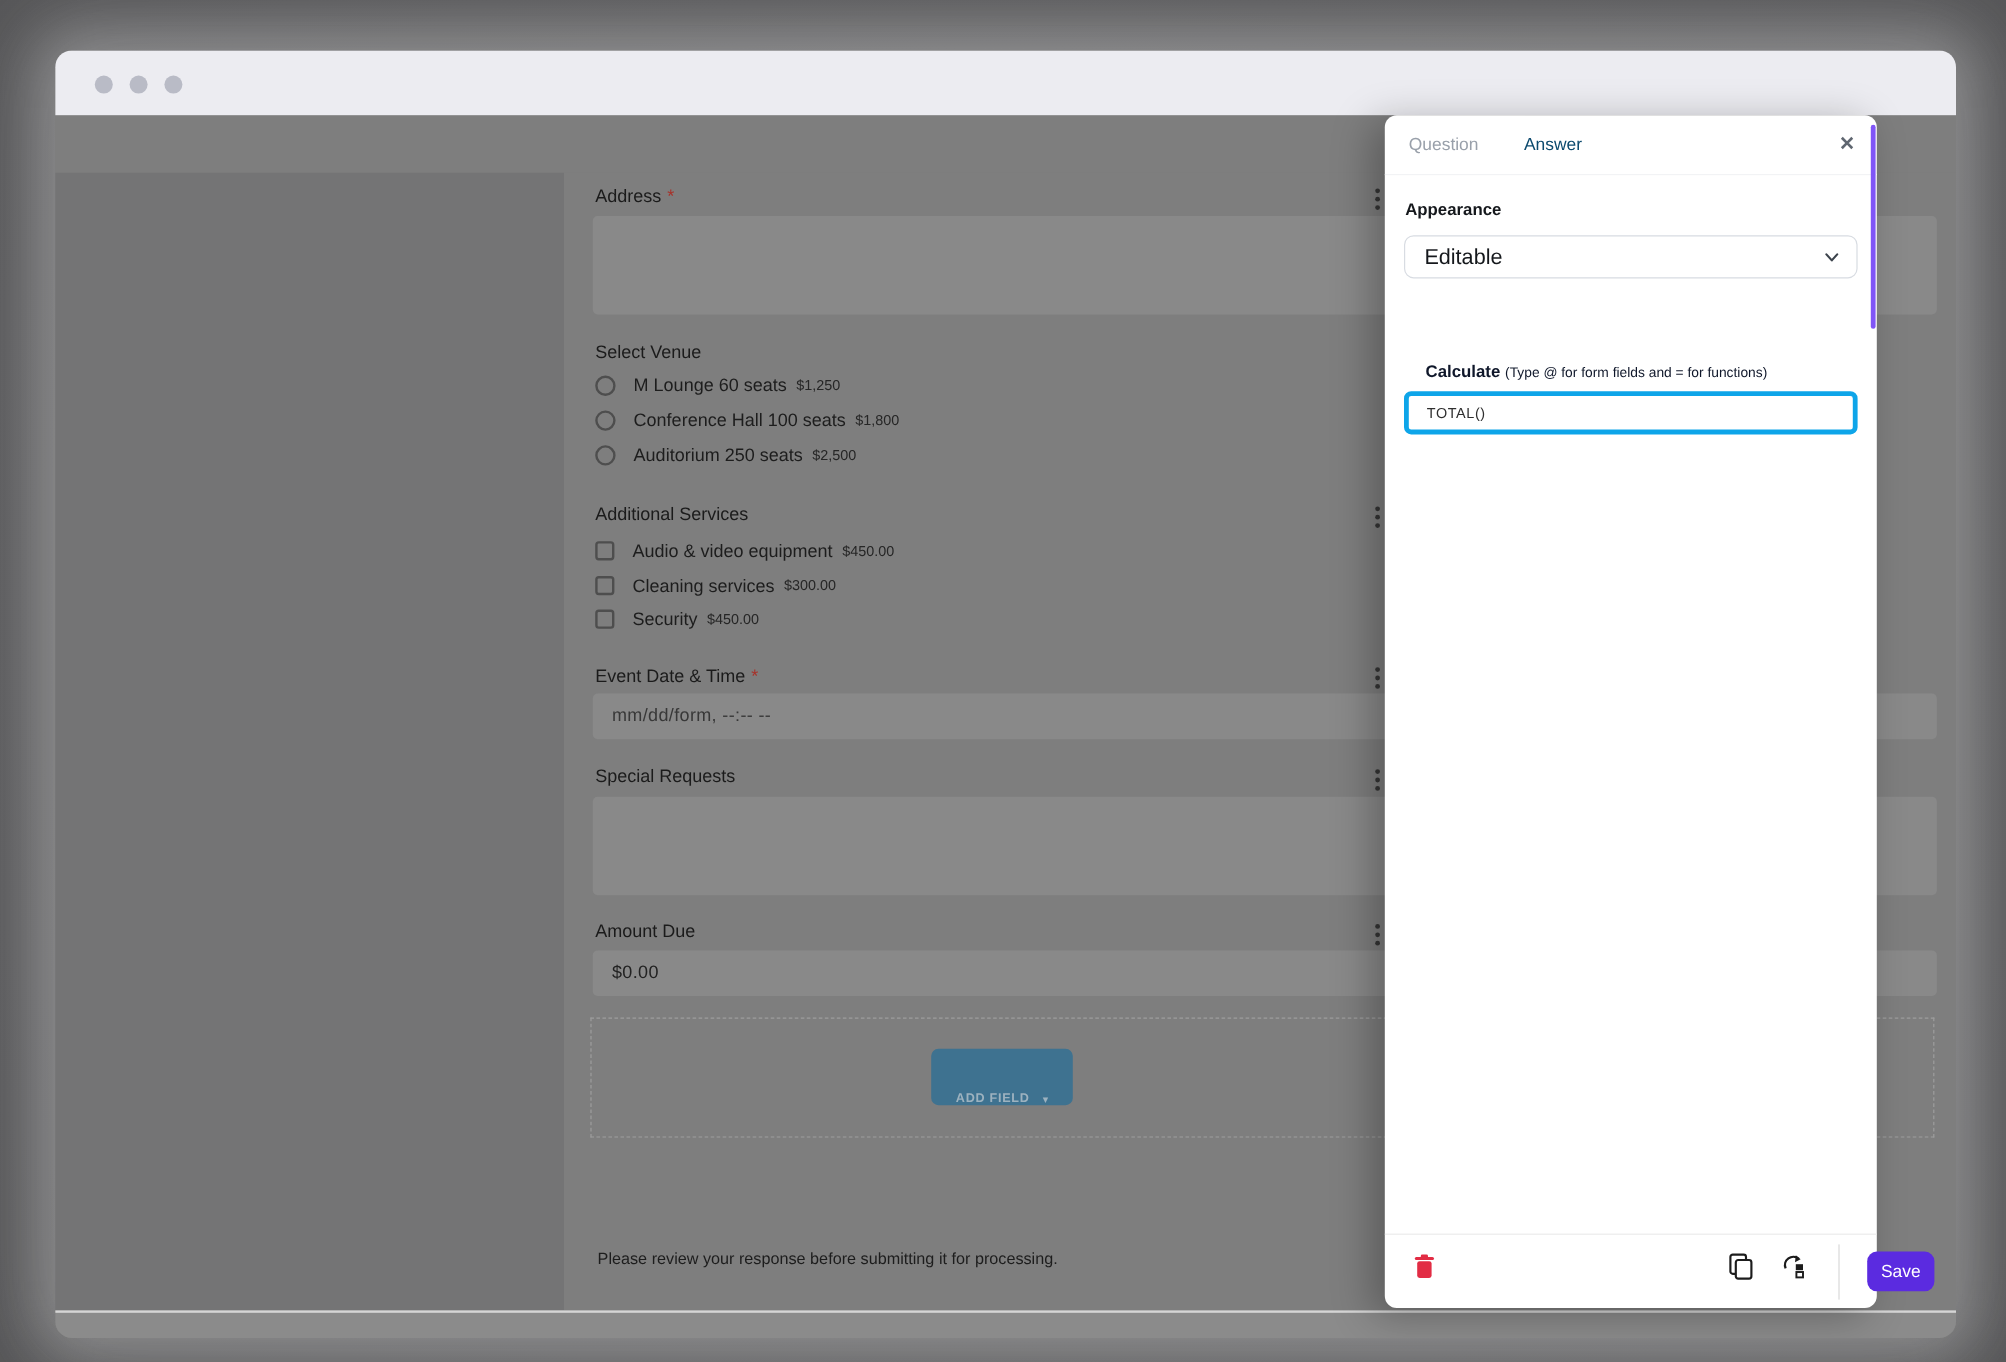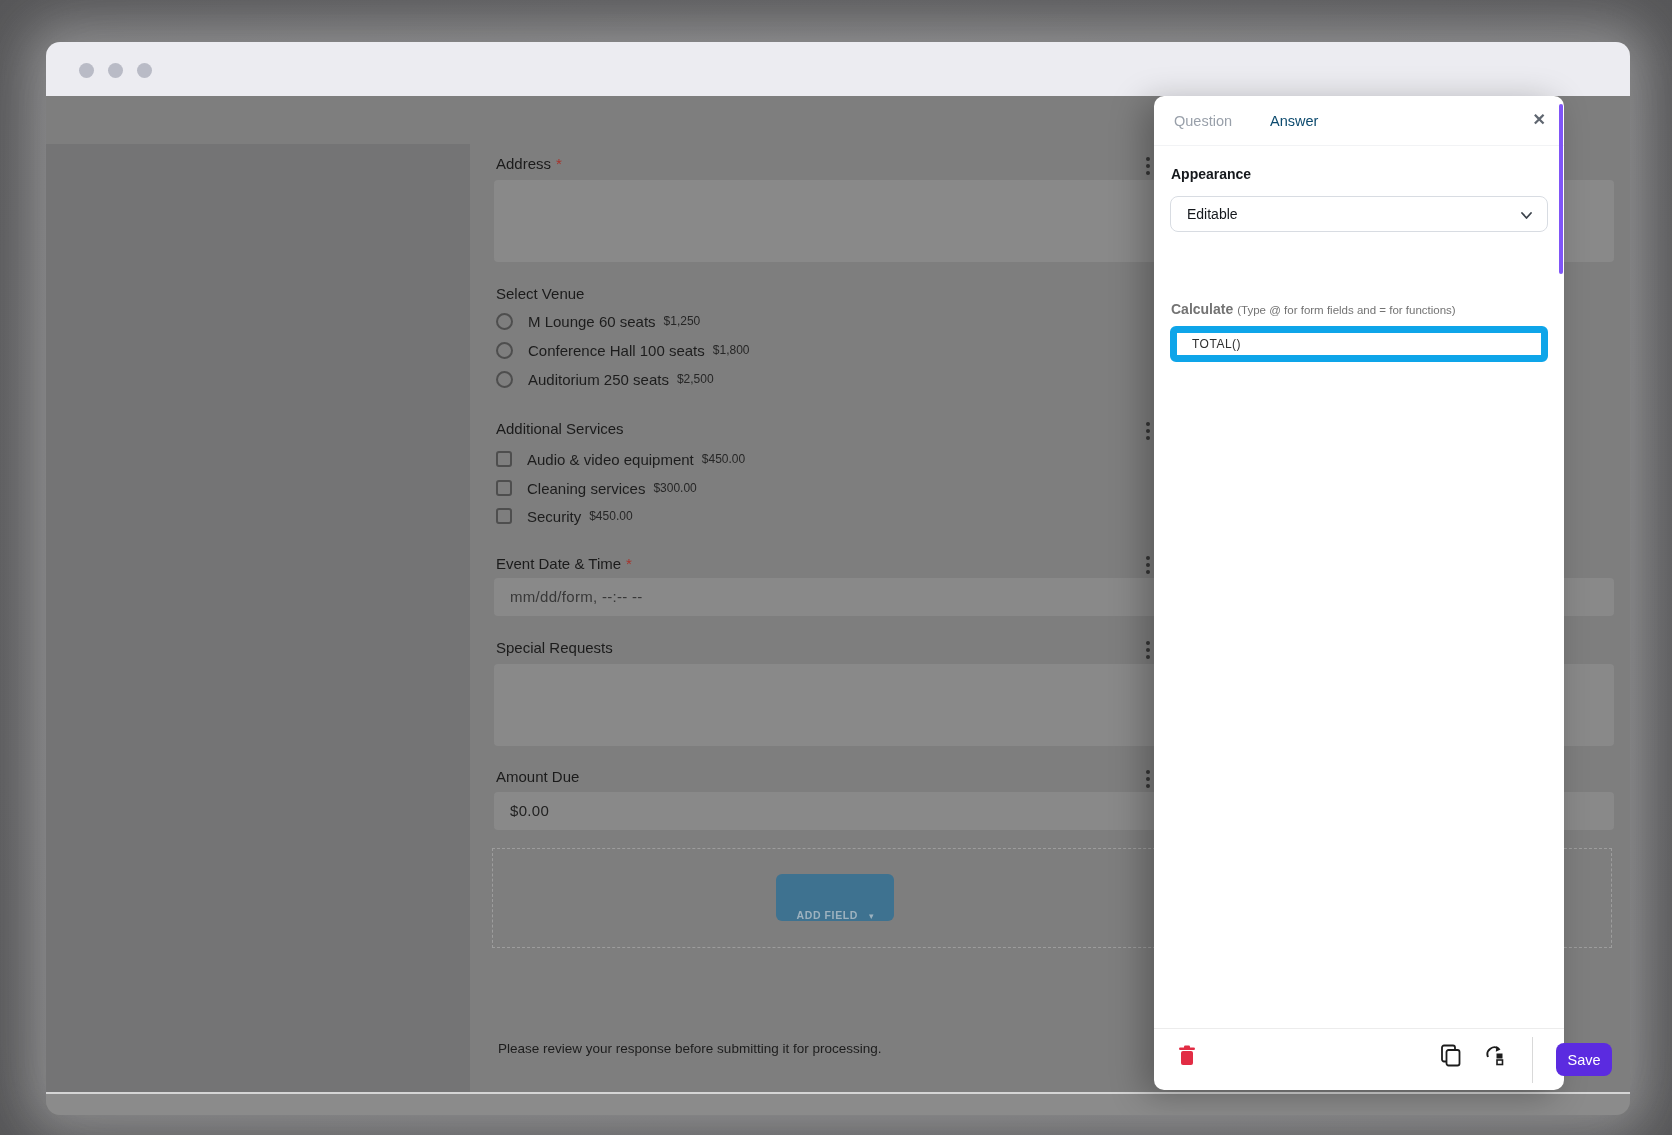--- a/index.html
+++ b/index.html
@@ -55,26 +55,26 @@
   .panel { position:absolute; left:1108px; top:54px; width:410px; bottom:25px; background:#ffffff;
            border-radius:10px; box-shadow:-10px 6px 34px rgba(0,0,0,0.28); }
   .tabs { position:absolute; left:0; top:0; right:0; height:50px; border-bottom:1px solid #f2f3f5; }
   .tab { position:absolute; top:17px; font-size:14.5px; cursor:pointer; background:none; border:none; font-family:inherit; }
   .tab-question { left:20px; color:#99a0aa; font-weight:400; }
   .tab-answer { left:116px; color:#0c4a6e; font-weight:500; }
   .close-x { position:absolute; right:18px; top:14px; font-size:16px; font-weight:900; color:#5f6670; background:none; border:none; cursor:pointer; font-family:inherit; }
   .p-label { position:absolute; left:17px; font-size:14px; font-weight:600; color:#15181c; }
   .p-select { position:absolute; left:16px; right:16px; top:100px; height:36px; border:1px solid #d8dce2; border-radius:8px;
               display:flex; align-items:center; cursor:pointer; background:#fff; }
-  .p-select .val { margin-left:16px; font-size:14px; color:#15181c;text-align:center; }
+  .p-select .val { margin-left:16px; font-size:18px; color:#15181c;text-align:center; }
   .p-select .chev { position:absolute; right:14px; top:11px; }
-  .calc-row { position:absolute; left:17px; top:205px; font-size:14px; color:#737373; }
+  .calc-row { position:absolute; left:34px; top:205px; font-size:14px; color:#0f172a; }
   .calc-row b { font-weight:700; }
   .calc-row .hint { font-size:11.5px; font-weight:400; margin-left:4px; }
-  .calc-input { position:absolute; left:16px; right:16px; top:230px; height:36px; border:7px solid #0ea5e9; border-radius:6px;
+  .calc-input { position:absolute; left:16px; right:16px; top:230px; height:36px; border:4px solid #0ea5e9; border-radius:6px;
                 display:flex; align-items:center; cursor:text; }
   .calc-input .val { margin-left:15px; font-size:12px; letter-spacing:.5px; color:#2f2f2f; }
   .p-scroll { position:absolute; right:1px; top:8px; width:4px; height:170px; background:#8055f7; border-radius:2px; }
   .p-footer { position:absolute; left:0; right:0; bottom:0; height:62px; border-top:1px solid #ececec; }
   .ic-btn { position:absolute; background:none; border:none; cursor:pointer; padding:0; }
   .v-div { position:absolute; left:378px; top:8px; width:1px; height:46px; background:#d9d9d9; }
   .save-btn { position:absolute; left:402px; top:14px; width:56px; height:33px; background:#5b2be0; border:none; border-radius:8px;
               color:#ffffff; font-family:inherit; font-size:14.5px; font-weight:500; cursor:pointer; }
 </style>
 </head>

